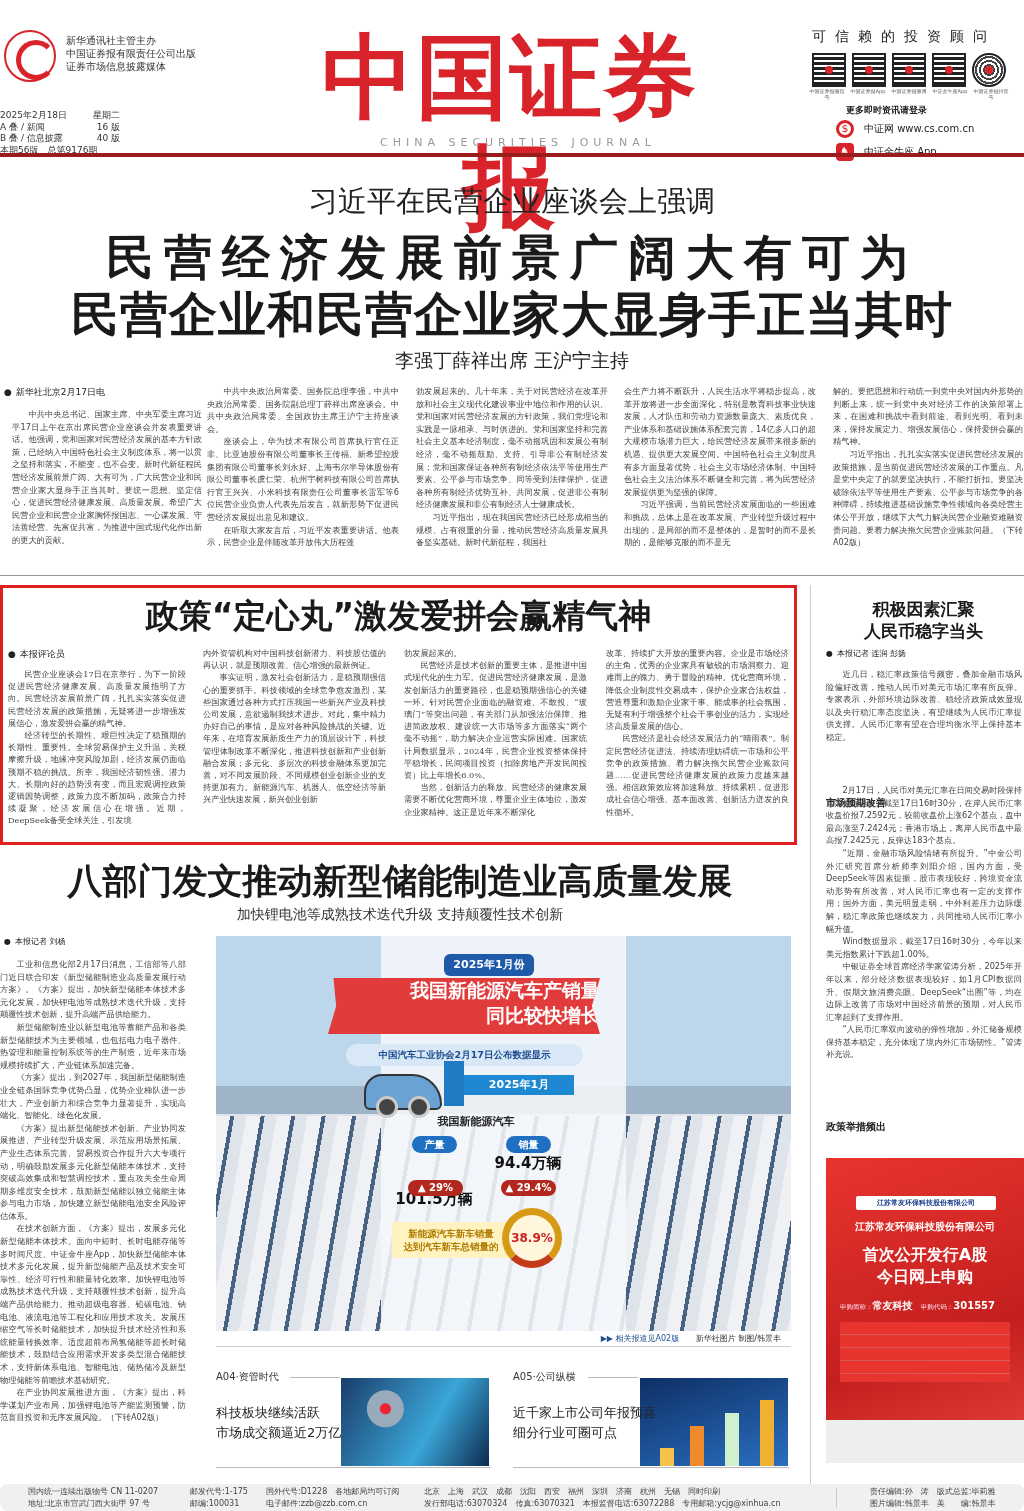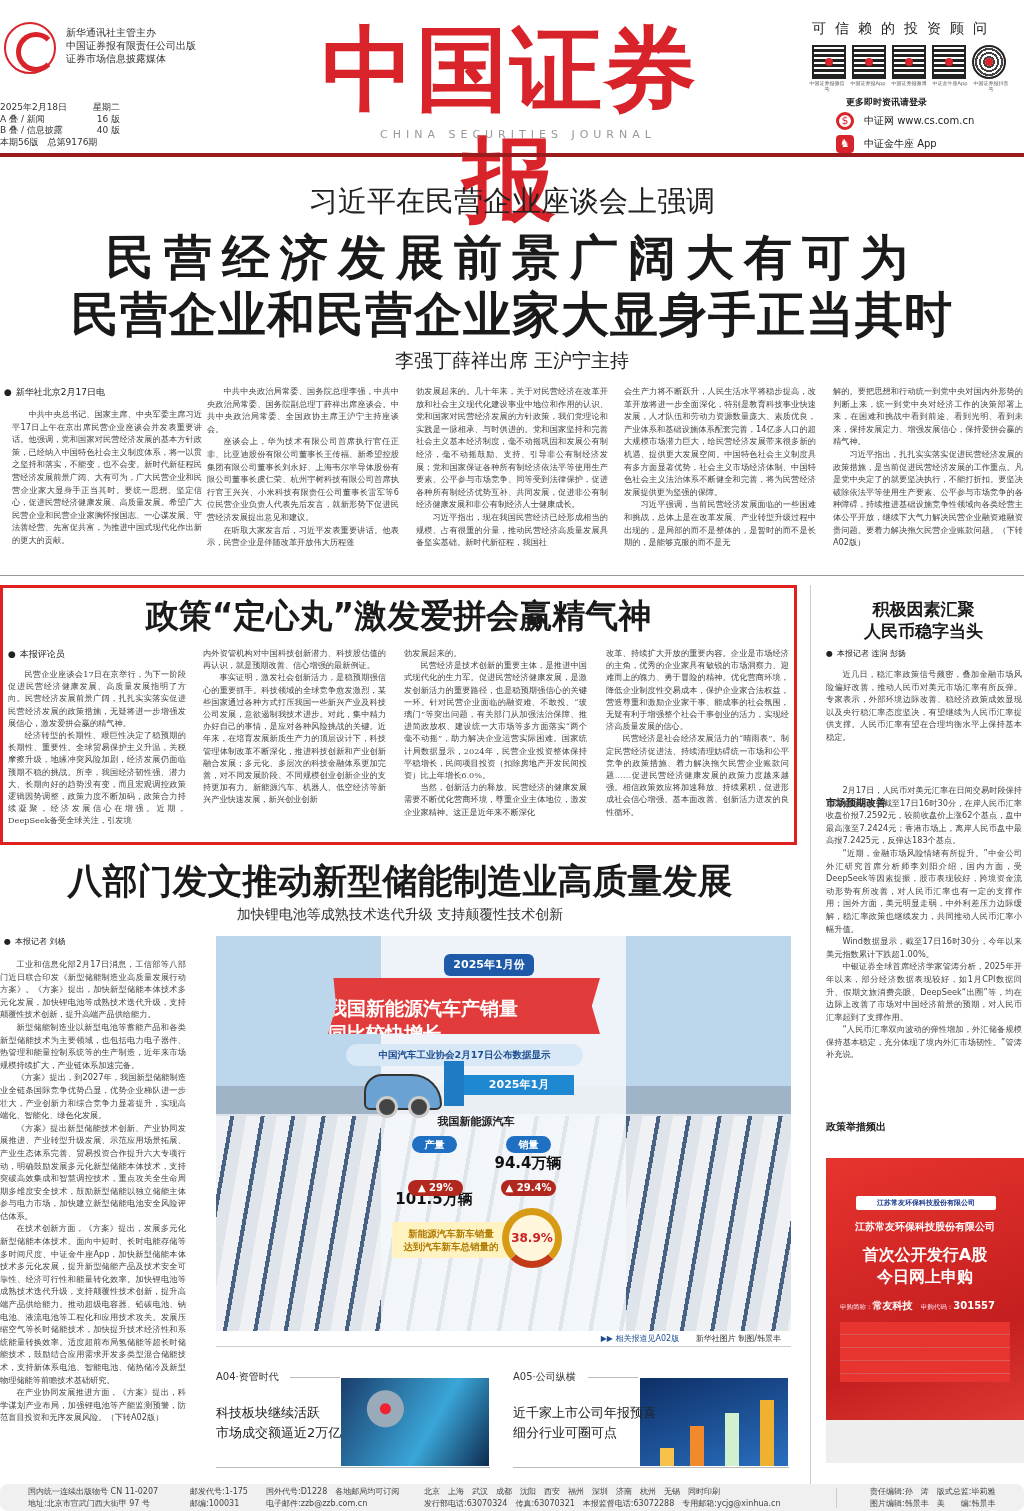--- a/index.html
+++ b/index.html
@@ -1,20 +1,20 @@
 <!DOCTYPE html>
 <html><head>
 <meta charset="utf-8">
 <style>
 *{box-sizing:border-box;margin:0;padding:0;}
 body{width:1024px;height:1511px;background:#fff;font-family:"DejaVu Sans","Liberation Sans",sans-serif;color:#333;position:relative;overflow:hidden;}
 .abs{position:absolute;}
 .serif{font-family:"DejaVu Serif","Liberation Serif",serif;}
 
-#masthead{left:0;top:8px;width:1024px;height:155px;}
+#masthead{left:0;top:16px;width:1024px;height:155px;}
 .logo-circle{left:4px;top:14px;width:52px;height:52px;border-radius:50%;border:2px solid #d8232a;background:#fff;}
 .logo-circle::before{content:"";position:absolute;left:10px;top:8px;width:30px;height:30px;border-radius:50%;border:5px solid #d8232a;border-right-color:transparent;}
 .pub-lines{left:66px;top:18px;font-size:10px;line-height:13px;color:#333;}
 .date-block{left:0;top:94px;font-size:9px;line-height:11.5px;color:#333;width:120px;}
 .date-row{display:flex;justify-content:space-between;}
 .title-main{left:290px;top:6px;width:440px;height:110px;font-size:92px;font-weight:bold;color:#d8232a;letter-spacing:2px;font-family:"DejaVu Serif","Liberation Serif",serif;line-height:110px;text-align:center;}
 .title-en{left:380px;top:120px;font-size:11px;color:#999;letter-spacing:5px;}
 .slogan{left:812px;top:12px;font-size:14px;letter-spacing:9px;color:#222;}
 .qr-row{left:812px;top:37px;display:flex;gap:6px;}
 .qr{width:34px;height:34px;background:repeating-linear-gradient(0deg,#222 0 3px,#fff 3px 5px),#222;position:relative;border:2px solid #222;}
@@ -45,21 +45,21 @@
 .rhead{font-size:17px;font-weight:bold;color:#1a1a1a;text-align:center;line-height:22px;}
 .rsub{font-size:10px;font-weight:bold;color:#222;margin-top:36px;}
 
 .hl3{left:0;top:858px;width:800px;text-align:center;font-size:35px;font-weight:bold;color:#1a1a1a;}
 .sub3{left:0;top:906px;width:800px;text-align:center;font-size:14px;color:#333;}
 
 .info{left:216px;top:936px;width:575px;height:395px;overflow:hidden;background:linear-gradient(#bcd6ec 0 38%,#9fb4c7 38% 45%,#dfe4ea 45%);}
 .info .cars{position:absolute;left:0;top:180px;width:575px;height:215px;background:repeating-linear-gradient(100deg,#f2f4f7 0 14px,#2e4c72 14px 18px,#dfe5ec 18px 30px),repeating-linear-gradient(10deg,transparent 0 10px,rgba(40,70,110,.35) 10px 12px);opacity:.85;}
 .info .panel{position:absolute;left:165px;top:0;width:245px;height:395px;background:rgba(245,247,250,.88);}
 .pill-date{position:absolute;left:228px;top:18px;width:90px;height:22px;border-radius:6px;background:#1f5aa8;color:#fff;font-size:11px;text-align:center;line-height:22px;font-weight:bold;}
-.banner{position:absolute;left:112px;top:42px;width:272px;height:56px;background:#e23b3b;color:#fff;font-weight:bold;font-size:19px;text-align:left;line-height:25px;padding-top:18px;clip-path:polygon(2% 0,100% 0,97% 50%,100% 100%,0 100%,3% 50%);}
+.banner{position:absolute;left:112px;top:42px;width:272px;height:56px;background:#e23b3b;color:#fff;font-weight:bold;font-size:19px;text-align:right;line-height:25px;padding-top:0;clip-path:polygon(2% 0,100% 0,97% 50%,100% 100%,0 100%,3% 50%);}
 .src-bar{position:absolute;left:130px;top:108px;width:237px;height:22px;background:#d8e8f6;border-radius:11px;font-size:9.5px;text-align:center;line-height:22px;color:#1f4e90;font-weight:bold;}
 .car-icon{position:absolute;left:148px;top:138px;width:78px;height:36px;background:#6aa2d4;border-radius:18px 30px 6px 6px;border:2px solid #333;}
 .car-icon::before,.car-icon::after{content:"";position:absolute;bottom:-10px;width:16px;height:16px;border-radius:50%;background:#444;border:3px solid #ccc;}
 .car-icon::before{left:10px;}.car-icon::after{right:10px;}
 .charger{position:absolute;left:228px;top:125px;width:20px;height:45px;background:#1e7bc4;}
 .date-bar{position:absolute;left:248px;top:139px;width:110px;height:20px;background:#1e88d2;color:#fff;font-size:11px;text-align:center;line-height:20px;font-weight:bold;}
 .nev-label{position:absolute;left:200px;top:178px;width:120px;text-align:center;font-size:11px;font-weight:bold;color:#222;font-family:"DejaVu Serif",serif;}
 .stat-pill{position:absolute;width:45px;height:17px;border-radius:9px;background:#1f6fc2;color:#fff;font-size:10px;text-align:center;line-height:17px;font-weight:bold;}
 .stat-val{position:absolute;width:110px;text-align:center;font-size:15px;font-weight:bold;color:#111;}
 .stat-chg{position:absolute;width:55px;height:16px;border-radius:8px;background:#b2281e;color:#fff;font-size:10px;text-align:center;line-height:16px;font-weight:bold;}

